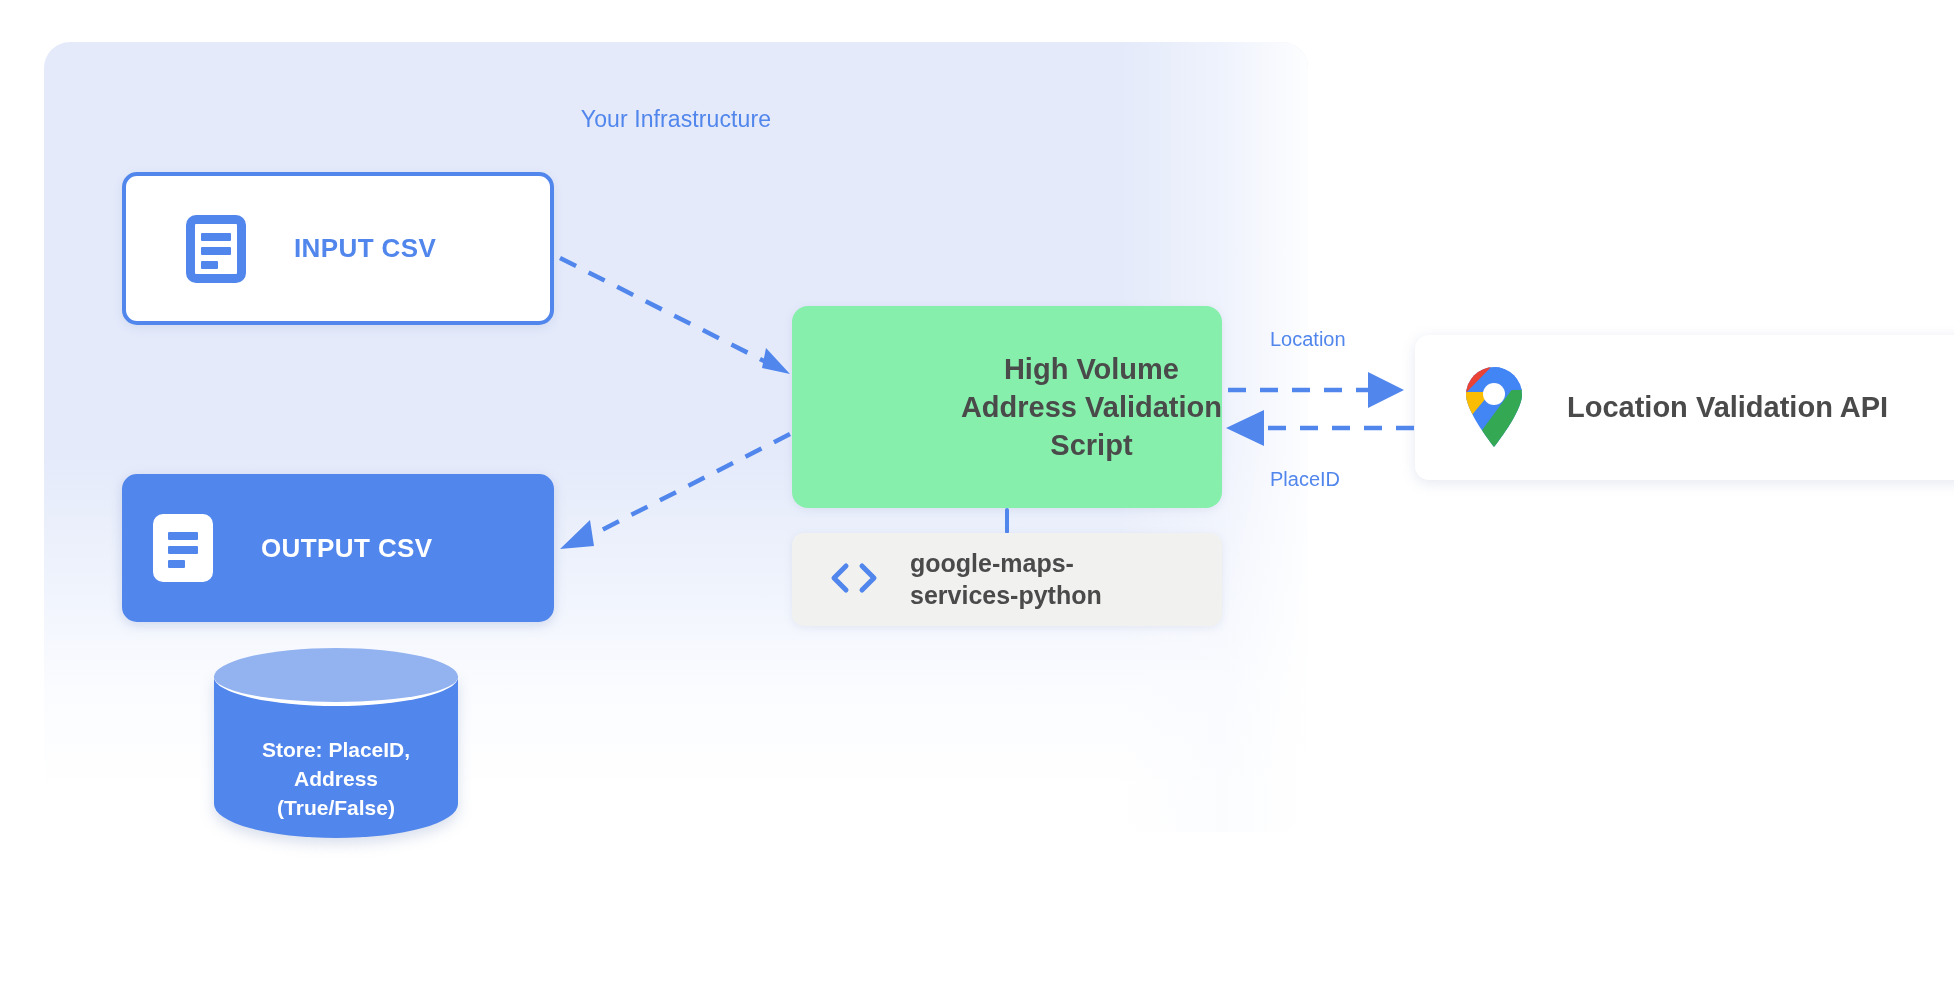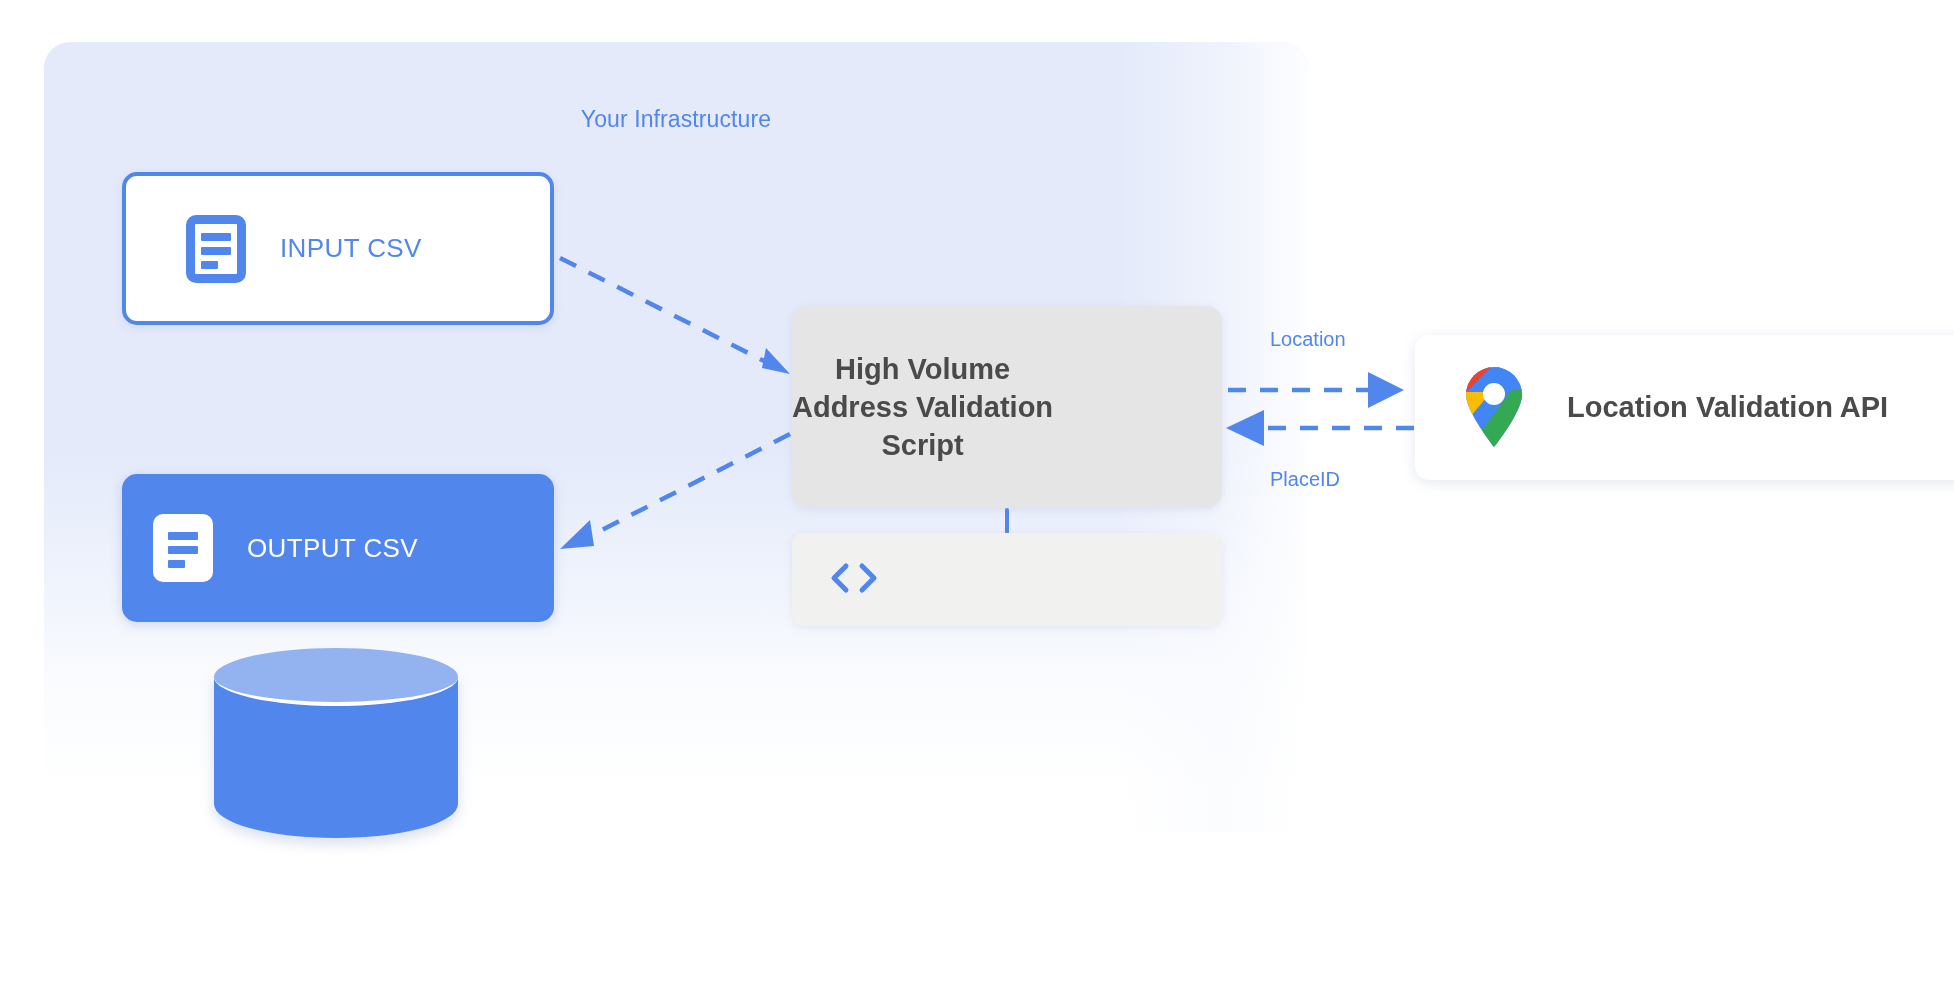--- a/index.html
+++ b/index.html
@@ -87,23 +87,23 @@
     height: 148px;
     background: #5186ec;
     border: 4px solid #5186ec;
     border-radius: 15px;
     padding-left: 27px;
     box-shadow: 0 3px 12px rgba(100,125,190,0.26);
   }
 
   .csv-label {
     font-size: 26px;
-    font-weight: normal;
+    font-weight: bold;
     letter-spacing: 0.4px;
-    margin-left: 34px;
+    margin-left: 48px;
   }
   .input-csv .csv-label { color: #5186ec; }
   .output-csv .csv-label { color: #ffffff; }
 
   
   .doc-icon {
     position: relative;
     width: 60px;
     height: 68px;
     flex: 0 0 auto;
@@ -132,25 +132,25 @@
   .doc-icon .bar.b2 { left: 15px; right: 15px; top: 32px; }
   .doc-icon .bar.b3 { left: 15px; right: 28px; top: 46px; }
 
   
   .script-box {
     position: absolute;
     left: 792px;
     top: 306px;
     width: 430px;
     height: 202px;
-    background: #e5e5e5;
+    background: #86efac;
     border-radius: 16px;
     display: flex;
     align-items: center;
-    justify-content: flex-start;
+    justify-content: flex-end;
     box-shadow: 0 2px 9px rgba(120,135,175,0.13);
   }
   .script-text {
     font-size: 29px;
     font-weight: bold;
     color: #4a4a4a;
     line-height: 1.32;
     text-align: center;
     white-space: pre-line;
   }
@@ -297,37 +297,42 @@
       <span class="bar b1"></span>
       <span class="bar b2"></span>
       <span class="bar b3"></span>
     </span>
     <span class="csv-label">OUTPUT CSV</span>
   </div>
 
   <div class="cylinder">
     <div class="cyl-body"></div>
     <div class="cyl-top"></div>
+    <div class="cyl-text">Store: PlaceID,
+Address
+(True/False)</div>
   </div>
 
   <div class="script-box">
     <div class="script-text">High Volume
 Address Validation
 Script</div>
   </div>
 
   <div class="connector-line"></div>
 
   <div class="lib-box">
     <span>
       <svg width="52" height="40" viewBox="0 0 52 40" fill="none">
         <path d="M18 8 L6 20 L18 32" stroke="#5186ec" stroke-width="5" stroke-linecap="round" stroke-linejoin="round"></path>
         <path d="M34 8 L46 20 L34 32" stroke="#5186ec" stroke-width="5" stroke-linecap="round" stroke-linejoin="round"></path>
       </svg>
     </span>
+    <span class="lib-text">google-maps-
+services-python</span>
   </div>
 
   <div class="api-card">
     <span>
       <svg width="66" height="84" viewBox="0 0 66 84">
         <defs>
           <clipPath id="pinClip">
             <path d="M33 83 C33 83 5 48 5 31 A28 28 0 0 1 61 31 C61 48 33 83 33 83 Z"></path>
           </clipPath>
         </defs>

